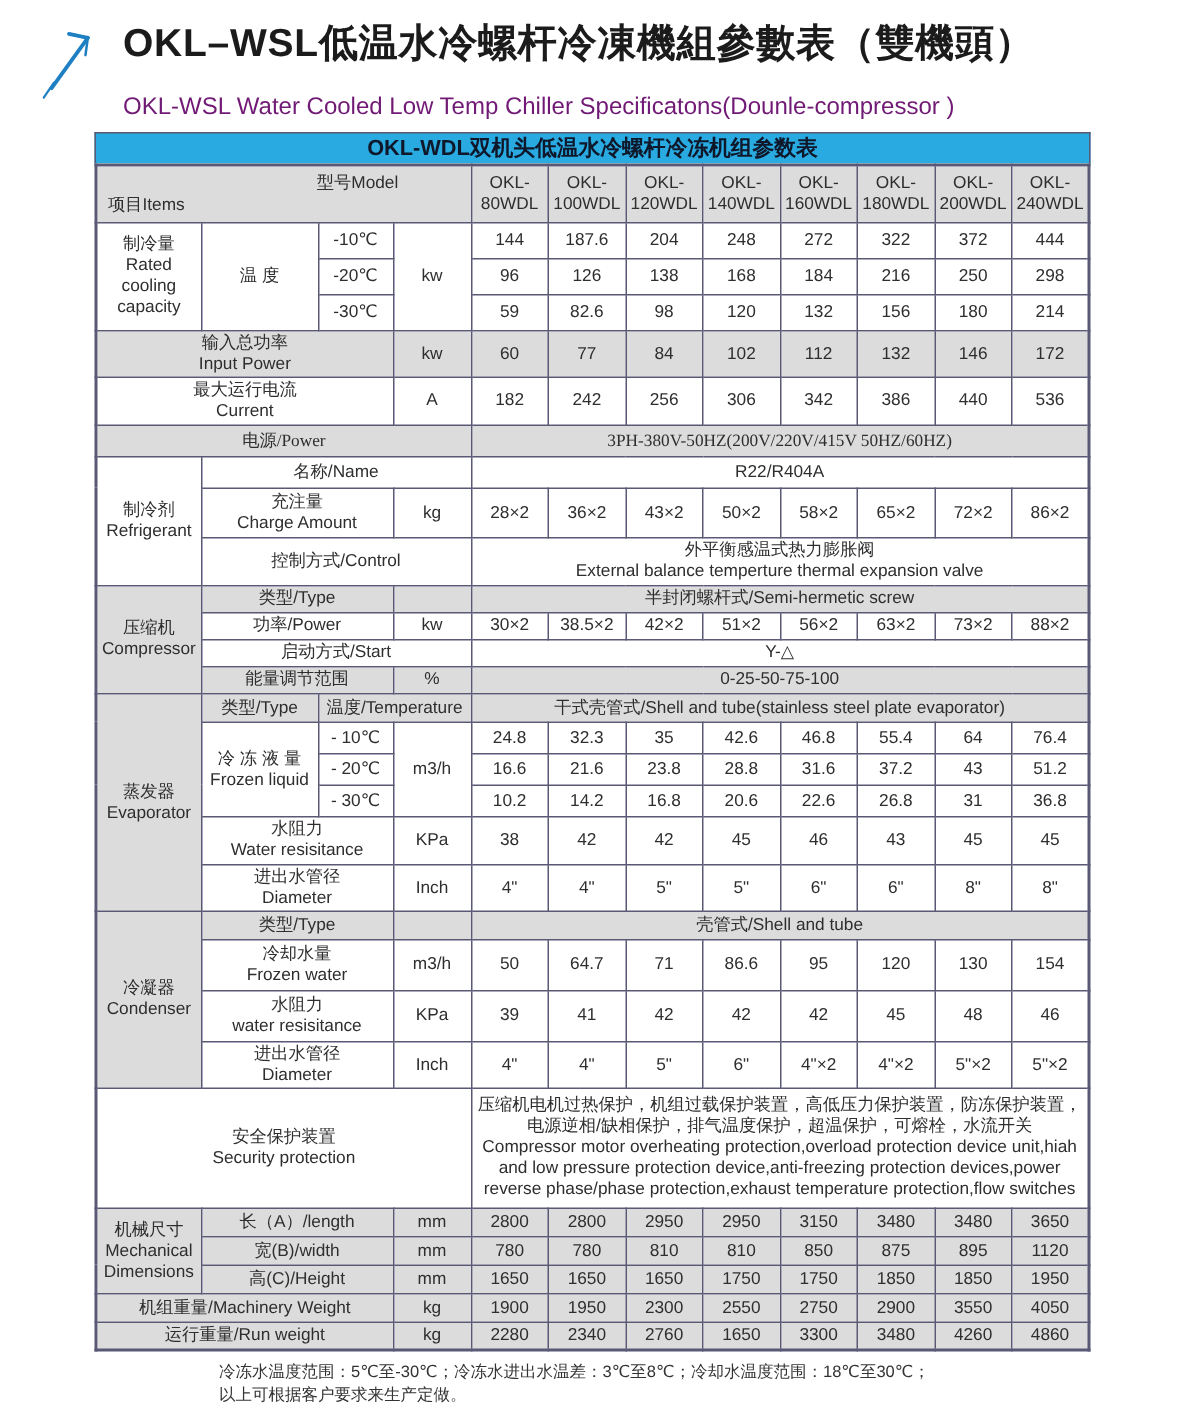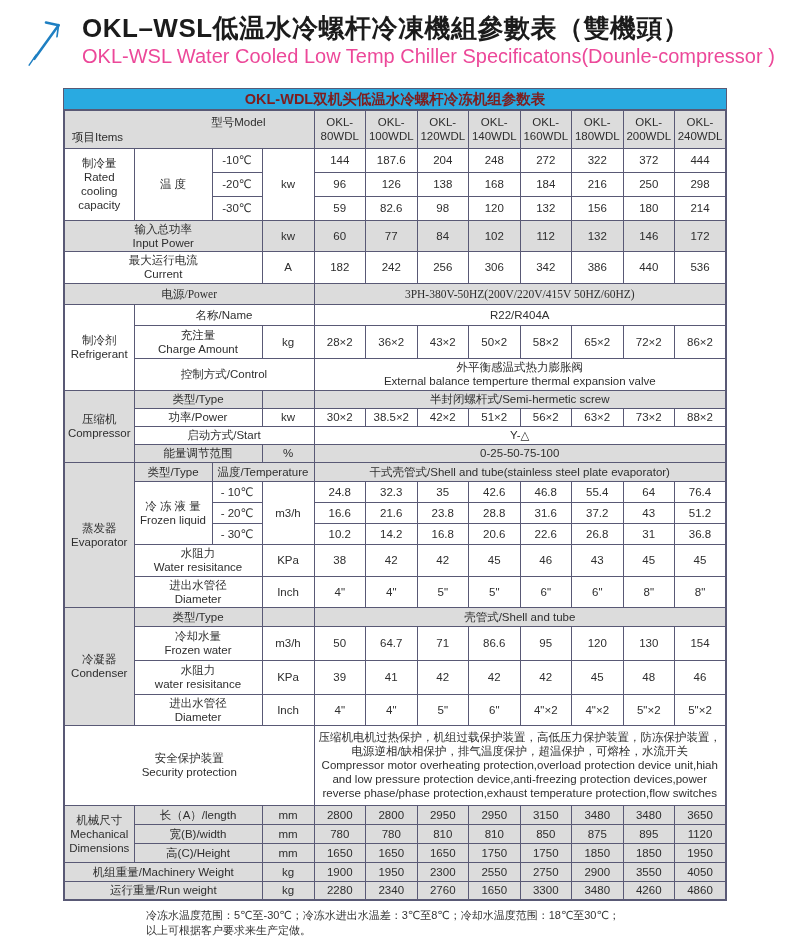--- a/index.html
+++ b/index.html
@@ -6,25 +6,25 @@
   body{
     width:790px;height:947px;overflow:hidden;position:relative;
     font-family:"Liberation Sans","DejaVu Sans",sans-serif;
     color:#2e2e2e;-webkit-font-smoothing:antialiased;
   }
   
   .hdr{display:flex;align-items:flex-start;padding:12px 0 0 26px;height:68px;}
   .logo{width:42px;height:52px;margin-top:4px;flex:0 0 auto;}
   .titles{margin-left:14px;}
   .title-zh{margin:0;font-size:26px;line-height:32px;font-weight:bold;color:#1b1b1b;letter-spacing:0.5px;}
-  .title-en{margin:2px 0 0 0;font-size:20px;line-height:20px;font-weight:normal;color:#ec4899;}
+  .title-en{margin:18px 0 0 0;font-size:16px;line-height:20px;font-weight:normal;color:#701a75;}
   
   .tablewrap{width:664px;margin:8px 0 0 63px;}
   .caption{
-    height:21px;line-height:21px;background:#29aae1;color:#7f1d1d;
+    height:21px;line-height:21px;background:#29aae1;color:#0f172a;
     text-align:center;font-size:14.5px;font-weight:bold;
     border:1px solid #595975;border-bottom:none;box-sizing:border-box;
   }
   table.spec{
     border-collapse:collapse;table-layout:fixed;width:664px;
     border:2px solid #595975;background:#fff;
   }
   table.spec td{
     border:1px solid #595975;text-align:center;vertical-align:middle;
     font-size:11.5px;line-height:1.22;padding:1px 2px;

